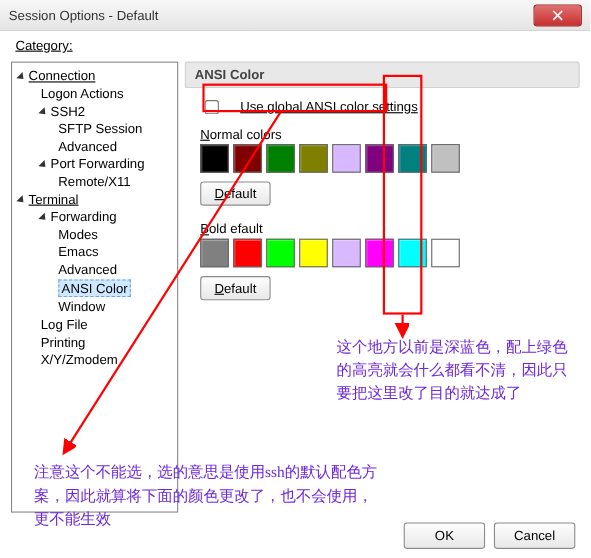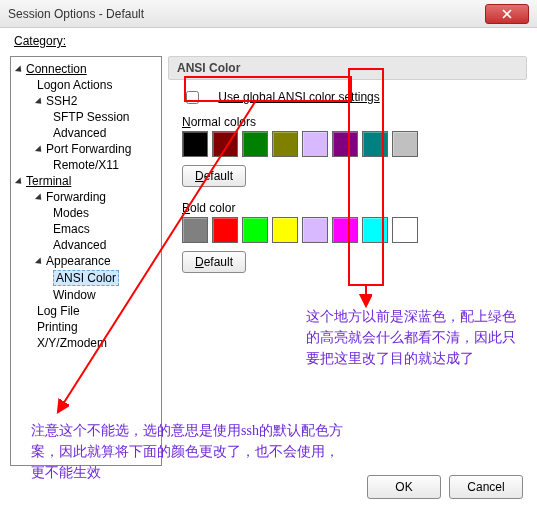--- a/index.html
+++ b/index.html
@@ -59,21 +59,20 @@
     <div class="ti d2"><span class="tri"></span><span>SSH2</span></div>
     <div class="ti d3">SFTP Session</div>
     <div class="ti d3">Advanced</div>
     <div class="ti d2"><span class="tri"></span><span>Port Forwarding</span></div>
     <div class="ti d3">Remote/X11</div>
     <div class="ti d1"><span class="tri"></span><span>Terminal</span></div>
     <div class="ti d2"><span class="tri"></span><span>Forwarding</span></div>
     <div class="ti d3">Modes</div>
     <div class="ti d3">Emacs</div>
     <div class="ti d3">Advanced</div>
-    <div class="ti d2"><span class="tri"></span><span>Appearance</span></div>
     <div class="ti d3"><span class="sel">ANSI Color</span></div>
     <div class="ti d3">Window</div>
     <div class="ti d2">Log File</div>
     <div class="ti d2">Printing</div>
     <div class="ti d2">X/Y/Zmodem</div>
   </div>
 
   <div class="panel">
     <div class="grouptitle">ANSI Color</div>
     <div class="cbrow">
@@ -87,21 +86,21 @@
         <div class="sw" style="background: rgb(128, 0, 0);"></div>
         <div class="sw" style="background: rgb(0, 128, 0);"></div>
         <div class="sw" style="background: rgb(128, 128, 0);"></div>
         <div class="sw" style="background: rgb(216, 184, 255);"></div>
         <div class="sw" style="background: rgb(128, 0, 128);"></div>
         <div class="sw" style="background: rgb(0, 128, 128);"></div>
         <div class="sw" style="background: rgb(192, 192, 192);"></div>
       </div>
     <div class="btnrow"><button class="btn"><span class="ul">D</span><span>efault</span></button></div>
 
-    <div class="sect"><span class="ul">B</span><span>old color</span></div>
+    <div class="sect"><span class="ul">B</span><span>old efault</span></div>
     <div class="swatches" id="bold-sw">
         <div class="sw" style="background: rgb(128, 128, 128);"></div>
         <div class="sw" style="background: rgb(255, 0, 0);"></div>
         <div class="sw" style="background: rgb(0, 255, 0);"></div>
         <div class="sw" style="background: rgb(255, 255, 0);"></div>
         <div class="sw" style="background: rgb(216, 184, 255);"></div>
         <div class="sw" style="background: rgb(255, 0, 255);"></div>
         <div class="sw" style="background: rgb(0, 255, 255);"></div>
         <div class="sw" style="background: rgb(255, 255, 255);"></div>
       </div>

